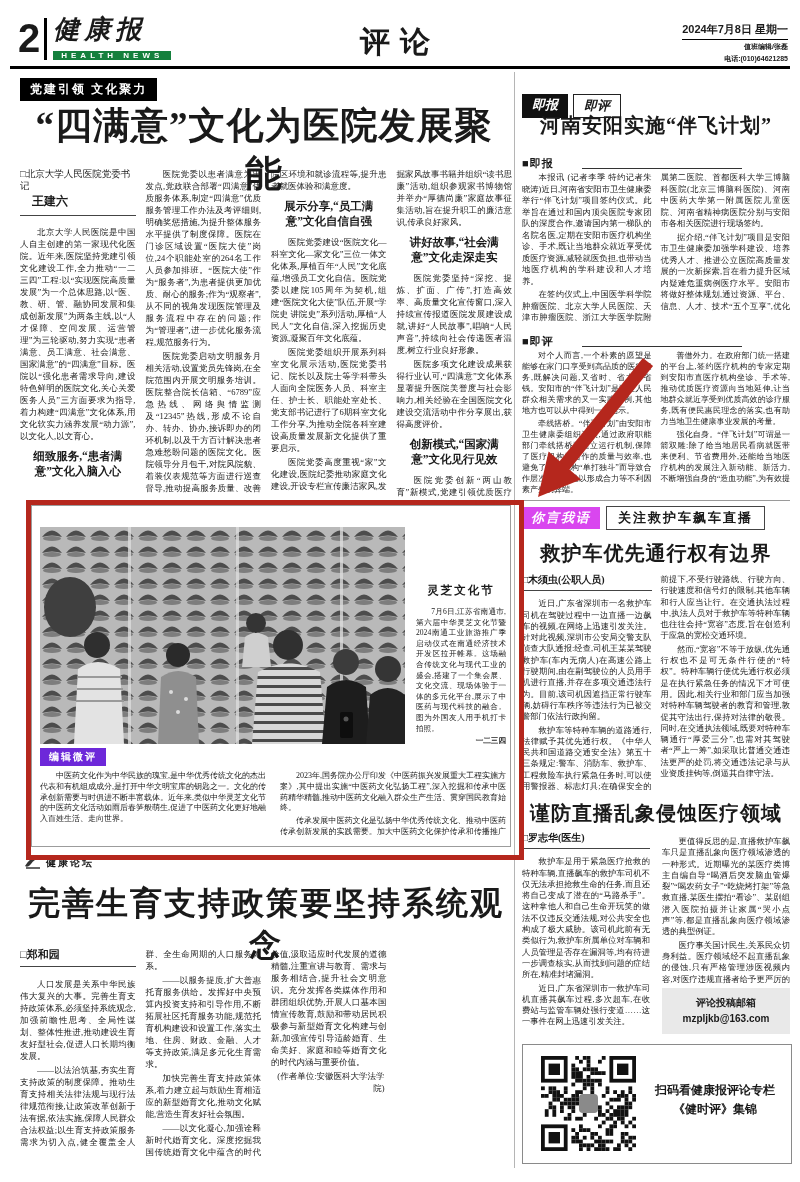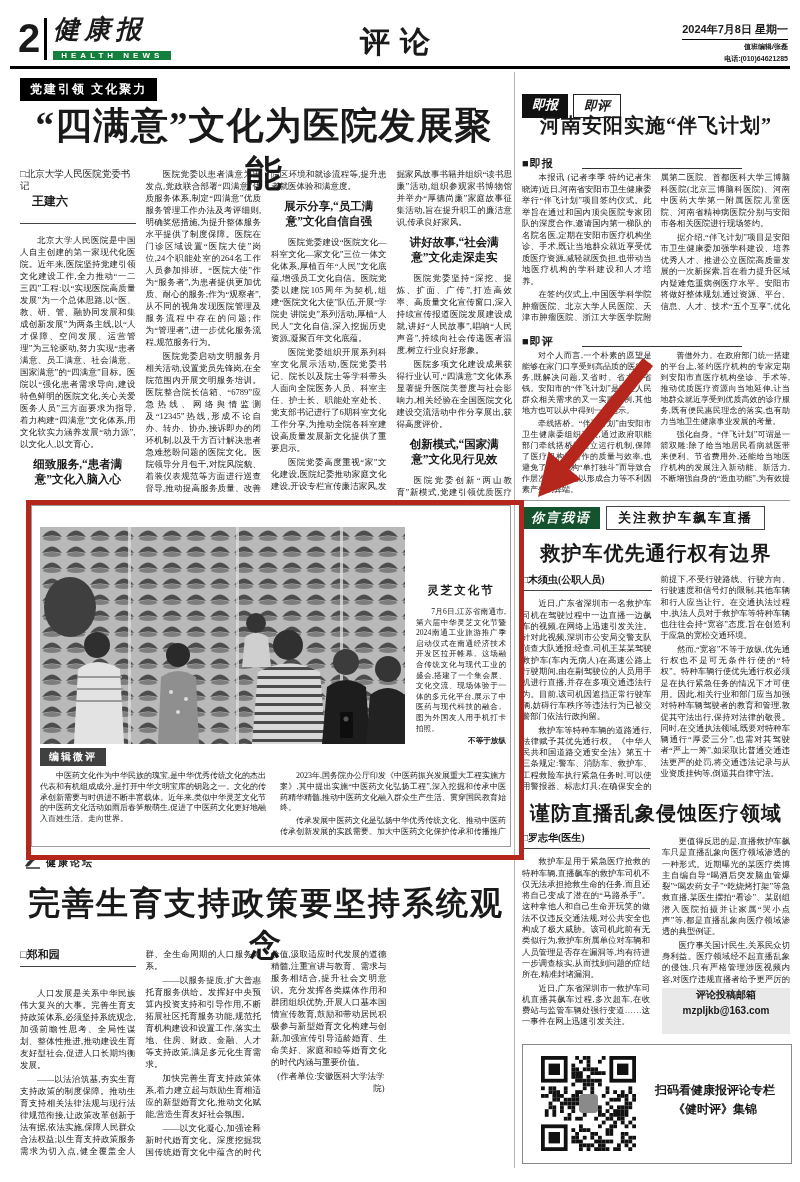--- a/index.html
+++ b/index.html
@@ -28,69 +28,69 @@
   .col-subhead{font-weight:700;font-size:11.5px;line-height:15px;text-align:center;margin:7px 3px;}
   .sign{text-align:right;margin:2px 2px 0 0;text-indent:0;}
   .cols4{column-count:4;column-gap:10px;column-fill:auto;overflow:hidden;}
   .cols2{column-count:2;column-gap:9px;column-fill:auto;overflow:hidden;}
 
   
   .kicker{left:20px;top:78px;background:#000;color:#fff;font-family:"Liberation Sans",sans-serif;
           font-size:12px;font-weight:700;padding:3px 10px;letter-spacing:2px;}
   .lead-hl{left:18px;top:102px;width:492px;font-size:37px;font-weight:700;text-align:center;letter-spacing:1px;line-height:48px;}
   .lead-body{left:20px;top:168px;width:492px;height:332px;font-size:8.5px;line-height:12px;}
-  .byl{border-bottom:1px solid #444;padding-bottom:16px;margin-bottom:10px;break-inside:avoid;}
+  .byl{border-bottom:1px solid #444;padding-bottom:8px;margin-bottom:10px;break-inside:avoid;}
   .byl-t{font-size:9.5px;}
   .byl-n{font-size:12px;font-weight:700;margin-top:3px;text-indent:1em;}
 
   
   .photo-inner{left:31px;top:505px;width:478px;height:340px;border:1px solid #9c9c9c;background:#fff;}
   .photo-svg{left:40px;top:527px;width:365px;height:217px;}
   .caption{left:416px;top:583px;width:90px;height:164px;overflow:hidden;}
   .cap-title{font-size:11.5px;font-weight:700;text-align:center;letter-spacing:2px;margin-bottom:9px;}
   .cap-text{font-size:7.6px;line-height:10.6px;text-align:justify;text-indent:2em;margin:0;}
   .cap-credit{font-size:7.6px;font-weight:700;text-align:right;margin-top:2px;}
-  .micro-tag{left:40px;top:748px;background:#404040;color:#fff;font-family:"Liberation Sans",sans-serif;
+  .micro-tag{left:40px;top:748px;background:#6d28d9;color:#fff;font-family:"Liberation Sans",sans-serif;
              font-size:10px;font-weight:700;padding:2px 9px;letter-spacing:2px;}
   .micro{left:40px;top:771px;width:466px;height:76px;font-size:8px;line-height:10.8px;column-count:2;column-gap:14px;column-fill:auto;overflow:hidden;}
   .redbox{left:26px;top:500px;width:488px;height:350px;border:5px solid var(--red);z-index:6;pointer-events:none;}
   .arrow{left:0;top:0;width:800px;height:1182px;z-index:7;pointer-events:none;}
 
   
   .forum-label{left:24px;top:856px;display:flex;align-items:center;gap:4px;}
   .forum-label span{font-size:10px;font-weight:700;letter-spacing:2px;}
   .forum-hl{left:20px;top:882px;width:492px;font-size:32px;font-weight:700;text-align:center;letter-spacing:2px;line-height:42px;}
   .forum-body{left:20px;top:948px;width:492px;height:214px;font-size:8.5px;line-height:12px;}
-  .byl2{font-size:11px;font-weight:700;border-bottom:1px solid #444;padding-bottom:6px;margin-bottom:20px;break-inside:avoid;}
+  .byl2{font-size:11px;font-weight:700;border-bottom:1px solid #444;padding-bottom:6px;margin-bottom:11px;break-inside:avoid;}
 
   
   .rtags{left:522px;top:94px;display:flex;gap:5px;font-style:italic;}
   .rtag-solid{background:#111;color:#fff;font-size:13px;font-weight:700;padding:2px 10px;}
   .rtag-line{border:1px solid #222;font-size:13px;font-weight:700;padding:2px 10px;}
   .r-hl{width:268px;font-size:20px;font-weight:700;text-align:center;letter-spacing:1px;}
   .hl1{left:522px;top:112px;}
   .seclab{left:522px;top:0;width:268px;display:flex;gap:22px;}
   .seclab b{font-size:11px;letter-spacing:1px;}
   .seclab .rule{width:160px;height:1px;background:#333;align-self:flex-end;margin:0 0 2px 6px;}
   .body1{left:522px;top:172px;width:268px;height:158px;font-size:8.3px;line-height:11.5px;}
   .body2{left:522px;top:350px;width:268px;height:150px;font-size:8px;line-height:11px;}
   .rdiv{left:522px;top:500px;width:268px;height:1px;background:#9a9a9a;}
   .strip{left:522px;top:506px;display:flex;gap:6px;align-items:center;}
-  .strip-tag{background:#14532d;color:#fff;font-style:italic;font-weight:700;font-size:13px;padding:2px 9px;letter-spacing:2px;}
+  .strip-tag{background:#d946ef;color:#fff;font-style:italic;font-weight:700;font-size:13px;padding:2px 9px;letter-spacing:2px;}
   .strip-topic{border:1px solid #444;font-weight:700;font-size:13px;padding:2px 11px;letter-spacing:2px;}
   .hl3{left:522px;top:540px;}
   .body3{left:522px;top:574px;width:268px;height:224px;font-size:8.3px;line-height:11.3px;}
   .byl3{font-size:10px;font-weight:700;border-bottom:1px solid #444;padding-bottom:5px;margin-bottom:7px;break-inside:avoid;}
   .hl4{left:522px;top:800px;}
   .a4col{font-size:8.3px;line-height:11.3px;overflow:hidden;}
   .a4c1{left:522px;top:832px;width:128px;height:200px;}
   .a4c2{left:662px;top:836px;width:128px;height:148px;}
   .mailbox{left:662px;top:988px;width:128px;height:46px;background:#e9e9e9;text-align:center;
            font-family:"Liberation Sans",sans-serif;}
-  .mb1{font-size:10px;font-weight:700;}
+  .mb1{font-size:10px;font-weight:700;padding-top:8px;}
   .mb2{font-size:10px;font-weight:700;margin-top:3px;}
   .qrbox{left:522px;top:1044px;width:268px;height:118px;border:1px solid #8a8a8a;}
   .qrsvg{position:absolute;left:18px;top:11px;width:95px;height:95px;}
   .qrlabel{position:absolute;left:122px;top:36px;width:140px;text-align:center;font-weight:700;font-size:12px;line-height:19px;}
 </style>
 </head>
 <body>
 
 <div class="page">
 
@@ -175,21 +175,21 @@
 
     <circle cx="348" cy="142" r="13" fill="#353535"></circle>
     <path d="M326 217 L330 168 Q348 154 365 168 L365 217 Z" fill="#222"></path>
 
     <rect x="300" y="185" width="13" height="26" rx="2" fill="#0e0e0e"></rect>
     <circle cx="306" cy="192" r="2.5" fill="#555"></circle>
   </svg>
   <div class="abs caption">
     <div class="cap-title">灵芝文化节</div>
     <p class="cap-text">7月6日,江苏省南通市,第六届中华灵芝文化节暨2024南通工业旅游推广季启动仪式在南通经济技术开发区拉开帷幕。这场融合传统文化与现代工业的盛会,搭建了一个集会展、文化交流、现场体验于一体的多元化平台,展示了中医药与现代科技的融合。图为外国友人用手机打卡拍照。</p>
-    <div class="cap-credit">不等于放纵</div>
+    <div class="cap-credit">一二三四</div>
   </div>
   <div class="abs micro-tag">编辑微评</div>
   <div class="abs micro">
       <p class="para">中医药文化作为中华民族的瑰宝,是中华优秀传统文化的杰出代表和有机组成成分,是打开中华文明宝库的钥匙之一。文化的传承创新需要与时俱进不断丰富载体。近年来,类似中华灵芝文化节的中医药文化活动如雨后春笋般萌生,促进了中医药文化更好地融入百姓生活、走向世界。</p>
       <p class="para">2023年,国务院办公厅印发《中医药振兴发展重大工程实施方案》,其中提出实施“中医药文化弘扬工程”,深入挖掘和传承中医药精华精髓,推动中医药文化融入群众生产生活、贯穿国民教育始终。</p>
       <p class="para">传承发展中医药文化是弘扬中华优秀传统文化、推动中医药传承创新发展的实践需要。加大中医药文化保护传承和传播推广力度,有利于促进中医药文化创造性转化、创新性发展,为中医药振兴发展、健康中国建设注入源源不断的文化动力。(张磊)</p>
     </div>
 
   <div class="abs redbox"></div>
   <svg class="abs arrow" viewBox="0 0 800 1182">

